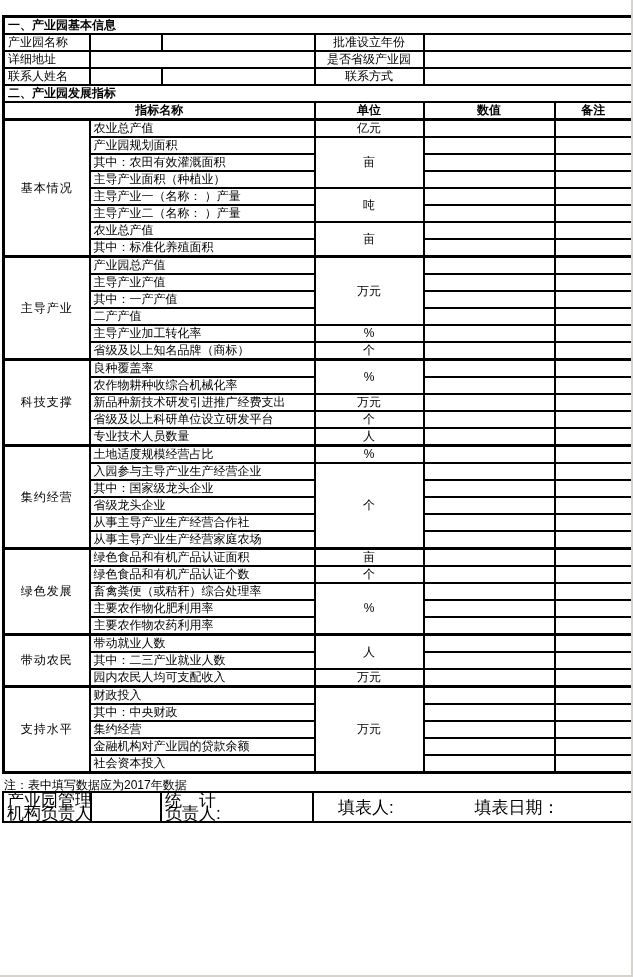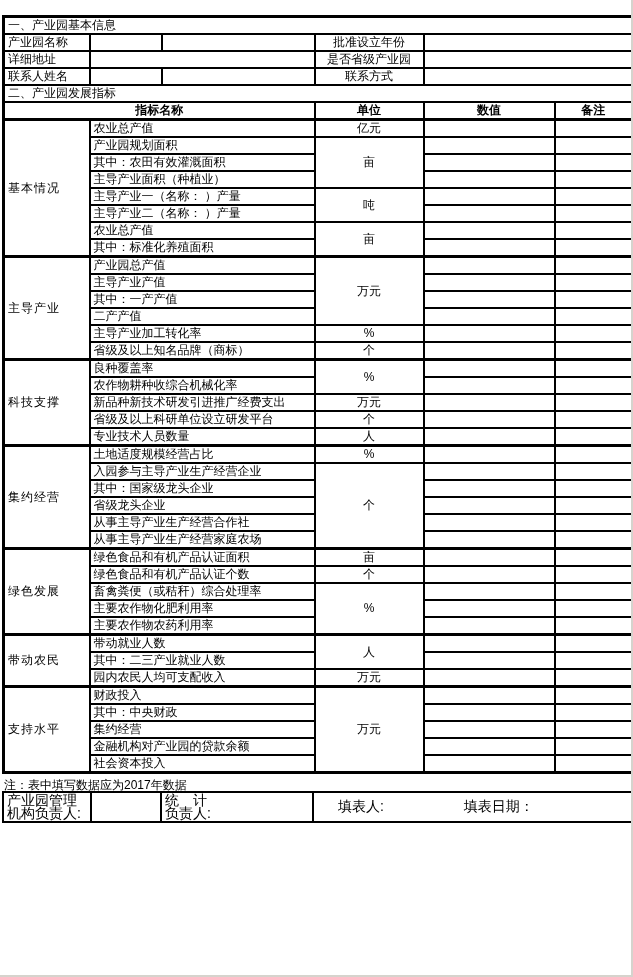--- a/index.html
+++ b/index.html
@@ -13,37 +13,37 @@
   .c1{width:90px}.c2{width:68px}.c3{width:155px}.c4{width:108px}.c5{width:130px}.c6{width:54px}.c7{flex:1;border-right:none}
 
   .title-row{width:629px;height:38px;display:flex;align-items:center;justify-content:center;
              font-weight:bold;font-size:19px;letter-spacing:2px;border-bottom:1px solid #c9c9c9;white-space:nowrap}
   .seal-row{width:629px;height:28px;font-size:13px;padding:7px 0 0 338px;border-bottom:1px solid #c9c9c9;white-space:nowrap}
   .spacer-row{width:629px;height:13px}
 
   
   table.grid{border-collapse:collapse;table-layout:fixed;width:629px;border:3px solid #000}
   table.grid td{border:2px solid #000;font-size:12px;line-height:15px;height:16.5px;padding:0 3px;overflow:hidden;white-space:nowrap}
-  td.heading{font-weight:normal;font-size:13px;height:13px;padding-left:4px}
+  td.heading{font-weight:bold;font-size:13px;height:13px;padding-left:4px}
   td.colhdr{font-weight:bold;font-size:13px;text-align:center;height:15px}
   tr.cat-start td{border-top:3px solid #000}
-  td.cat{font-size:12.5px;letter-spacing:1px}
+  td.cat{text-align:center;font-size:12.5px;letter-spacing:1px}
   td.ind{white-space:pre;padding-left:5px}
   td.ind1{padding-left:26px}
   td.ind2{padding-left:68px}
   td.unit,td.val,td.rem{text-align:center}
   td.lbl1{padding-left:4px}
   td.lbl2{text-align:center;font-size:12.5px}
   td.valA{border-right:1px solid #b8b8b8}
   td.valB{border-left:1px solid #b8b8b8}
 
   .note-row{width:629px;height:17px;font-size:12px;padding:3px 0 0 2px;white-space:nowrap}
 
   table.ftable{border-collapse:collapse;table-layout:fixed;width:629px}
-  table.ftable td{border:2px solid #000;height:30px;font-size:14px;vertical-align:middle;overflow:hidden}
+  table.ftable td{border:2px solid #000;height:30px;font-size:17px;vertical-align:middle;overflow:hidden}
   td.f1,td.f3{font-size:11.5px;line-height:13px;padding-left:3px;white-space:nowrap}
   td.f4{white-space:nowrap}
   .filler-lbl{margin-left:24px}
   .date-lbl{margin-left:76px}
 </style>
 </head>
 <body>
 
 <div class="sheet">
 

